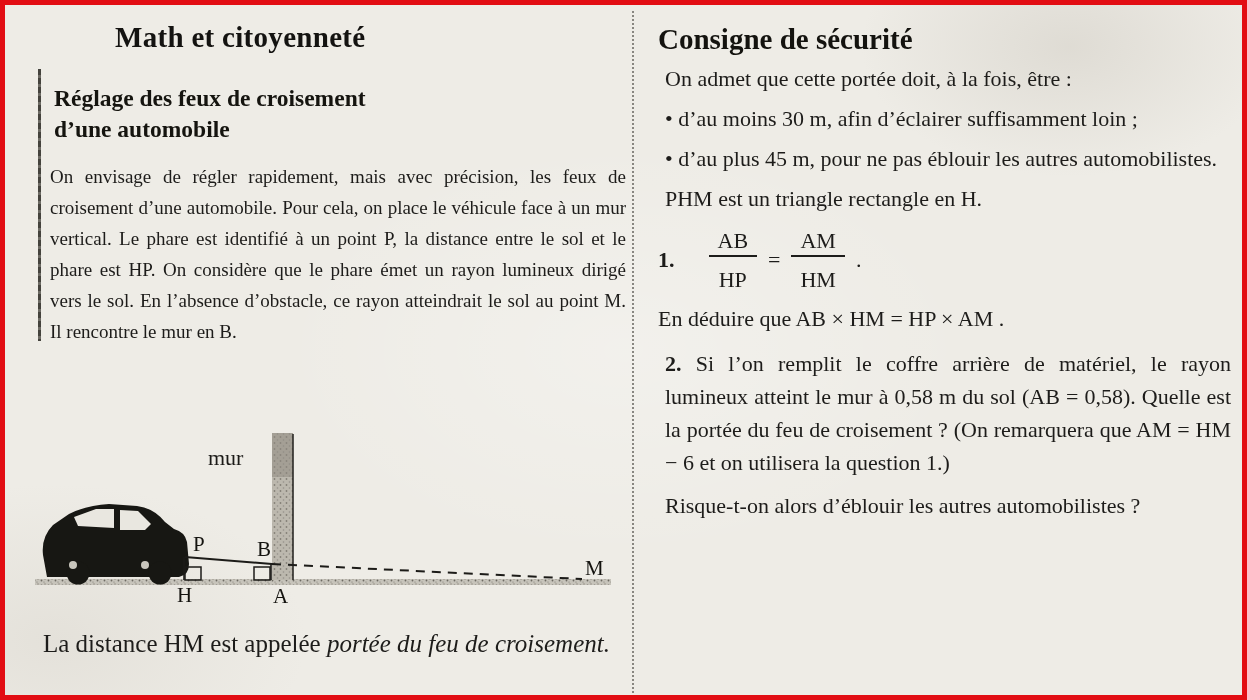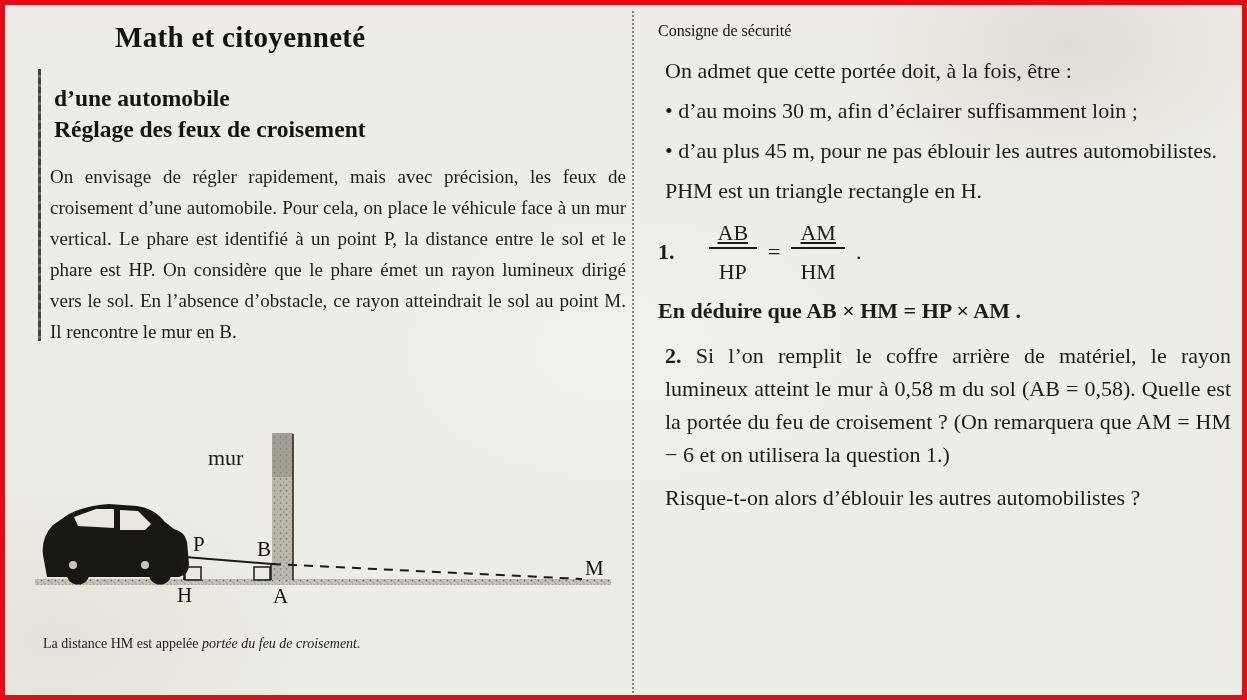--- a/index.html
+++ b/index.html
@@ -31,62 +31,62 @@
     position:absolute;left:49px;top:78px;width:470px;
     font-size:23.5px;font-weight:bold;line-height:31px;color:#15140f;
   }
   .body-par{
     position:absolute;left:45px;top:156px;width:576px;
     font-size:19px;line-height:31px;text-align:justify;
   }
   .diagram{position:absolute;left:28px;top:418px;}
   .caption{
     position:absolute;left:38px;top:622px;width:586px;
-    font-size:14px;line-height:34px;text-align:justify;
+    font-size:25px;line-height:34px;text-align:justify;
   }
   .caption .it{font-style:italic;}
   
   .divider{
     position:absolute;left:627px;top:6px;height:686px;width:0;
     border-left:2px dotted #6f6d67;opacity:.8;
   }
   
   .rcol{
     position:absolute;left:653px;top:10px;width:580px;
     font-size:22px;line-height:33px;
   }
   .rcol .heading{
-    font-size:16px;font-weight:normal;color:#14130f;margin:0 0 6px 0;line-height:32px;
+    font-size:29px;font-weight:bold;color:#14130f;margin:8px 0 6px 0;line-height:32px;
   }
   .rcol p{margin:7px;text-align:justify;}
   .qnum{font-weight:bold;}
   .q1-line{
     display:flex;align-items:center;gap:9px;
     margin:13px 0 9px 0;line-height:1.2;
   }
   .frac{display:inline-flex;flex-direction:column;text-align:center;line-height:1.18;margin:0 2px;}
-  .fnum{display:block;border-bottom:2px solid #1d1c1a;padding:0 9px 1px 9px;text-decoration:underline;}
+  .fnum{display:block;border-bottom:2px solid #1d1c1a;padding:0 9px 1px 9px;}
   .fden{display:block;padding-top:10px;}
   .q1-sp{flex:0 0 14px;}
-  .deduce{margin:2px 0 10px 0 !important;font-weight:bold;}
+  .deduce{margin:2px 0 10px 0 !important;}
   .q2-par{margin-top:12px !important;}
   .q3-par{margin-top:10px !important;}
 </style>
 </head>
 <body>
 
 <div class="page">
 
   <div class="title">Math et citoyenneté</div>
 
   <div class="margin-rule"></div>
 
   <div class="subtitle">
+    <div>Réglage des feux de croisement</div>
     <div>d’une automobile</div>
-    <div>Réglage des feux de croisement</div>
   </div>
 
   <div class="body-par">On envisage de régler rapidement, mais avec précision, les feux de croisement d’une automobile. Pour cela, on place le véhicule face à un mur vertical. Le phare est identifié à un point P, la distance entre le sol et le phare est HP. On considère que le phare émet un rayon lumineux dirigé vers le sol. En l’absence d’obstacle, ce rayon atteindrait le sol au point M. Il rencontre le mur en B.</div>
 
   <svg class="diagram" width="594" height="200" viewBox="0 0 594 200">
     <defs>
       <pattern id="groundSpeck" width="7" height="5" patternUnits="userSpaceOnUse">
         <rect width="7" height="5" fill="#c7c4bb"></rect>
         <circle cx="1.5" cy="2.5" r="0.9" fill="#6d6a62"></circle>
         <circle cx="5" cy="1" r="0.7" fill="#8a867d"></circle>

